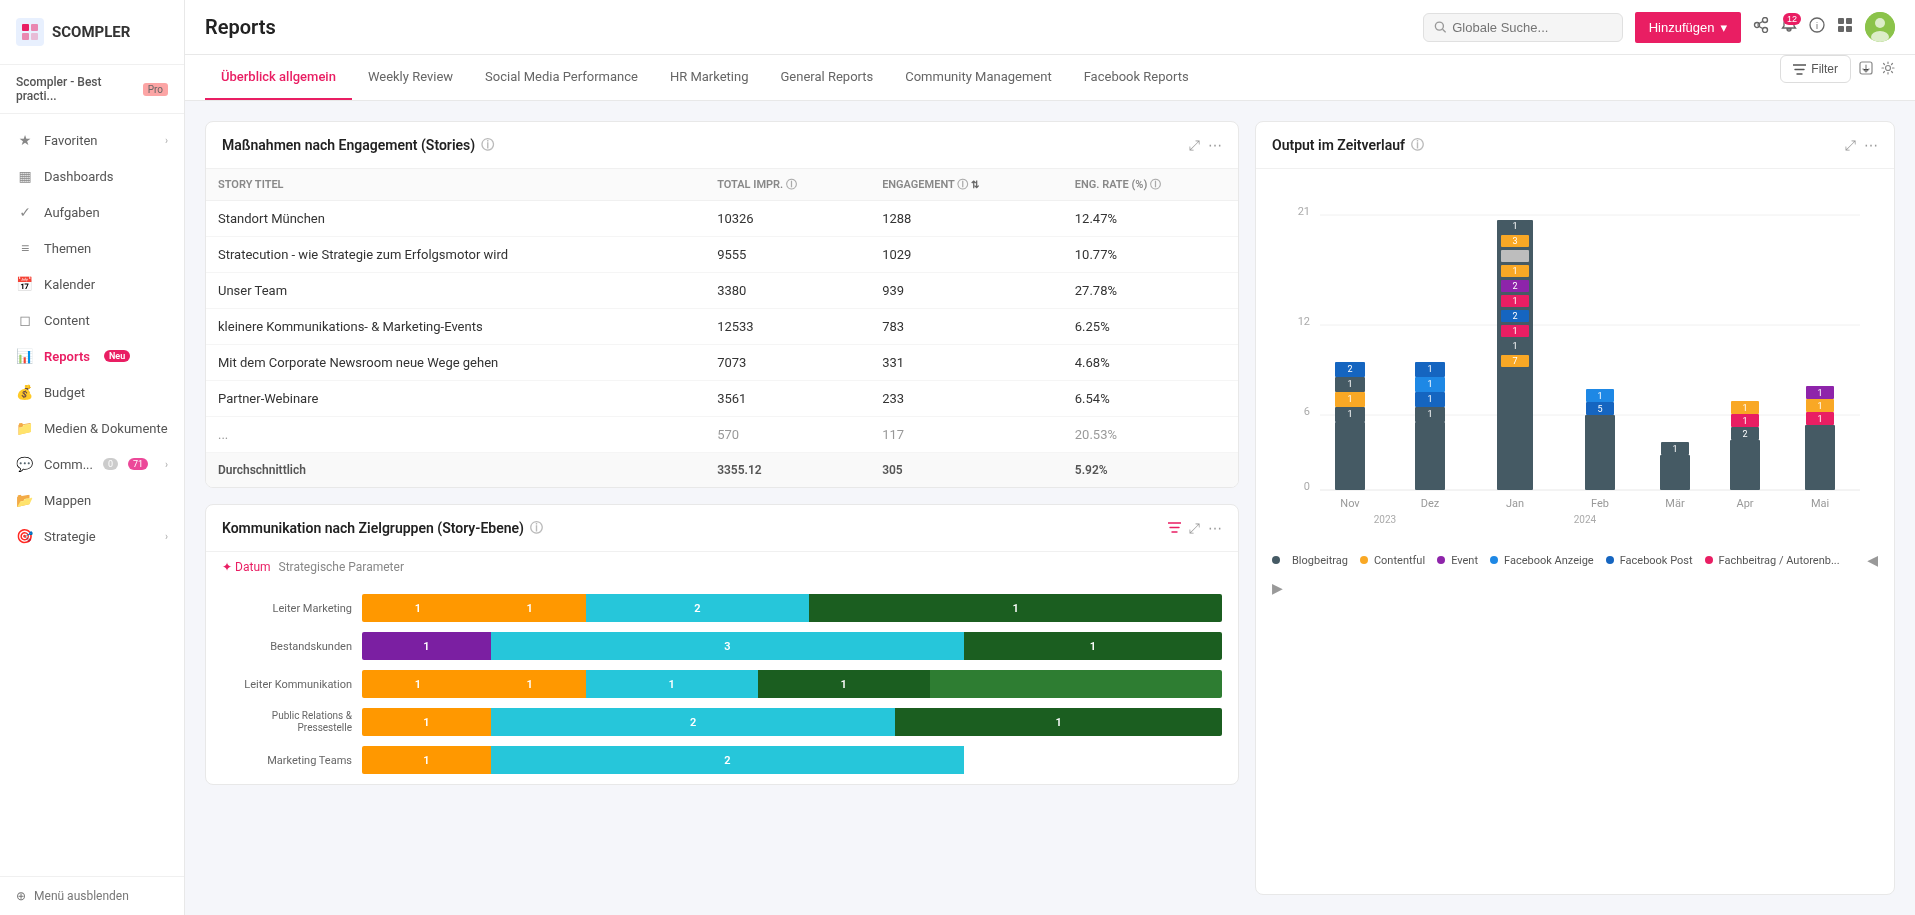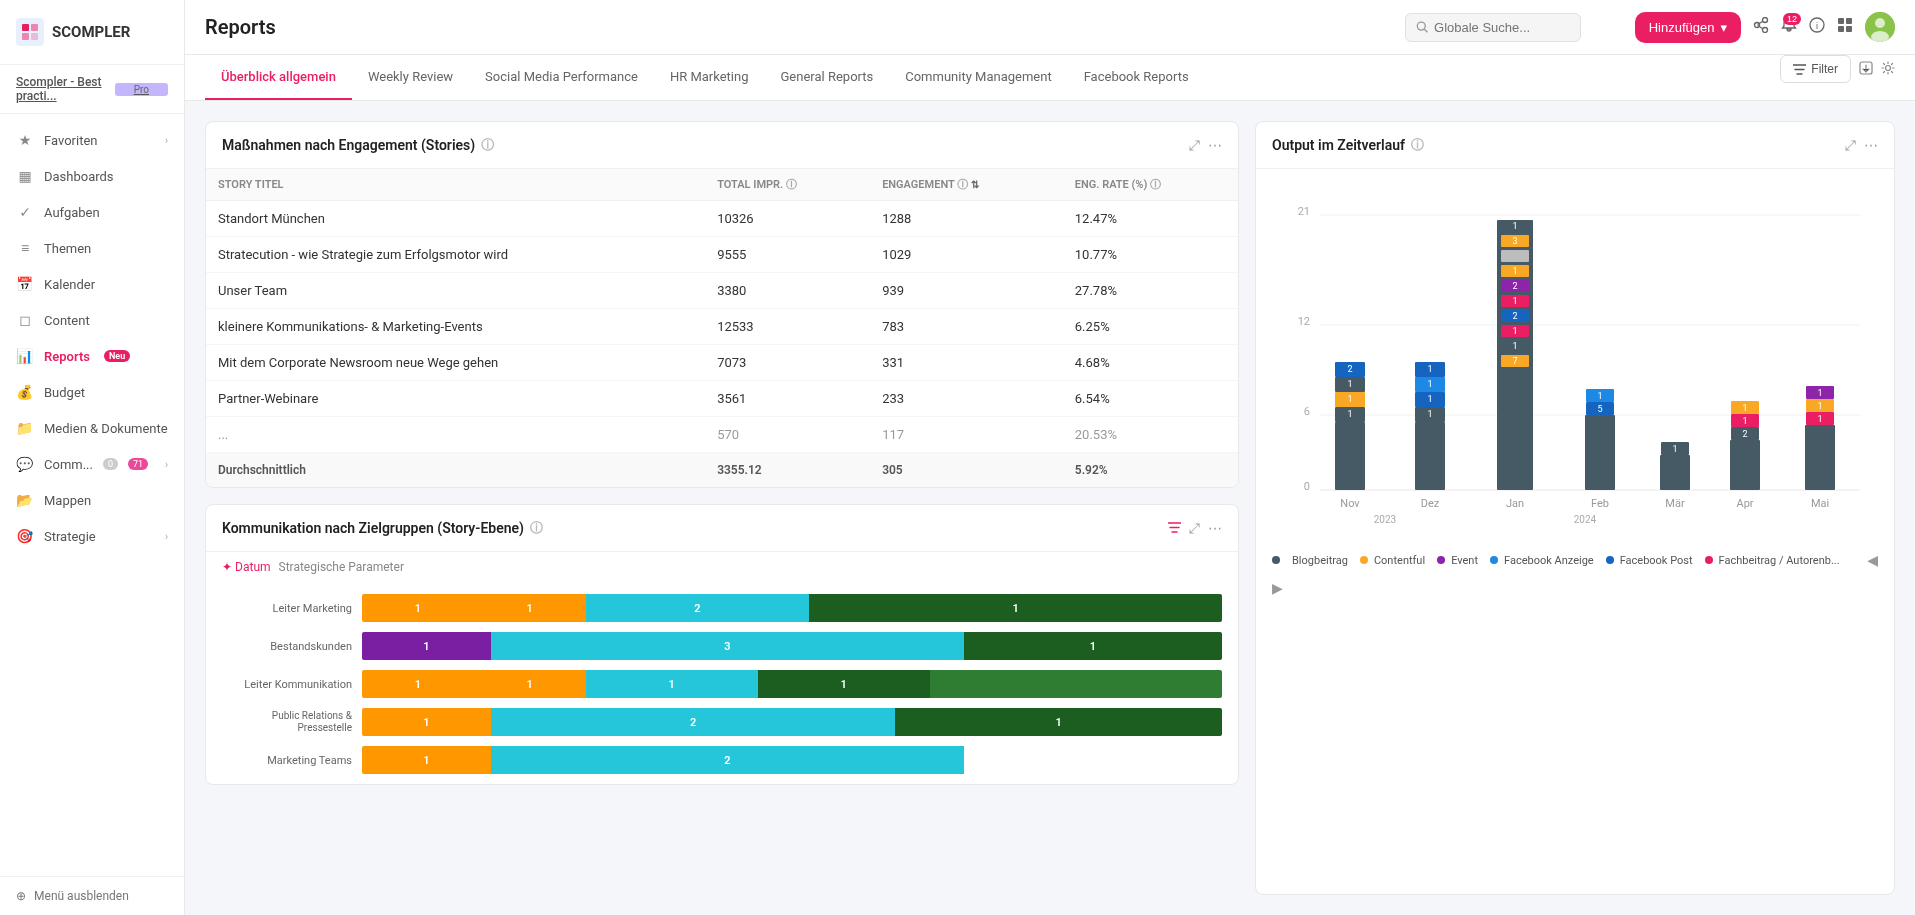--- a/index.html
+++ b/index.html
@@ -3,45 +3,45 @@
   <meta charset="utf-8">
   <style>
     * { box-sizing: border-box; margin: 0; padding: 0; }
     body { font-family: -apple-system, BlinkMacSystemFont, 'Segoe UI', Roboto, sans-serif; font-size: 13px; color: #333; background: #f5f6fa; display: flex; height: 915px; overflow: hidden; }
 
     
     .sidebar { width: 185px; background: #fff; border-right: 1px solid #e8e8e8; display: flex; flex-direction: column; height: 100%; flex-shrink: 0; }
     .sidebar-logo { padding: 18px 16px; display: flex; align-items: center; gap: 8px; border-bottom: 1px solid #f0f0f0; }
     .logo-icon { width: 28px; height: 28px; background: #e8f0fe; border-radius: 4px; display: flex; align-items: center; justify-content: center; }
     .logo-text { font-weight: 700; font-size: 15px; color: #333; }
-    .sidebar-workspace { padding: 10px 16px; display: flex; align-items: center; gap: 6px; font-size: 12px; color: #555; border-bottom: 1px solid #f0f0f0; text-decoration: underline; }
+    .sidebar-workspace { padding: 10px 16px; display: flex; align-items: center; gap: 6px; font-size: 12px; color: #555; border-bottom: 1px solid #f0f0f0; }
     .workspace-name { font-weight: 500; font-size: 12px; }
-    .pro-badge { background: #c4b5fd; color: #666; font-size: 10px; padding: 1px 19px; border-radius: 3px; }
+    .pro-badge { background: #fca5a5; color: #666; font-size: 10px; padding: 1px 5px; border-radius: 3px; }
     .sidebar-nav { flex: 1; overflow-y: auto; padding: 8px 0; }
     .nav-item { display: flex; align-items: center; gap: 10px; padding: 9px 16px; cursor: pointer; color: #555; font-size: 13px; border-radius: 0; position: relative; }
     .nav-item.active { color: #e91e63; font-weight: 600; }
     .nav-item .nav-icon { width: 18px; height: 18px; display: flex; align-items: center; justify-content: center; color: #888; font-size: 14px; }
     .nav-item.active .nav-icon { color: #e91e63; }
     .nav-badge-new { background: #e91e63; color: #fff; font-size: 9px; padding: 1px 5px; border-radius: 10px; margin-left: 4px; }
     .nav-badge-count { background: #ec4899; color: #fff; font-size: 9px; padding: 1px 5px; border-radius: 10px; }
     .nav-badge-zero { background: #ccc; color: #fff; font-size: 9px; padding: 1px 5px; border-radius: 10px; }
     .nav-chevron { margin-left: auto; font-size: 10px; color: #aaa; }
     .sidebar-footer { padding: 12px 16px; border-top: 1px solid #f0f0f0; }
     .hide-menu { display: flex; align-items: center; gap: 8px; color: #777; font-size: 12px; cursor: pointer; }
 
     
     .main { flex: 1; display: flex; flex-direction: column; overflow: hidden; }
 
     
     .top-header { background: #fff; border-bottom: 1px solid #e8e8e8; padding: 0 20px; height: 55px; display: flex; align-items: center; justify-content: space-between; flex-shrink: 0; }
     .page-title { font-size: 20px; font-weight: 600; color: #222; }
     .header-actions { display: flex; align-items: center; gap: 12px; }
-    .search-box { display: flex; align-items: center; background: #f5f5f5; border: 1px solid #e0e0e0; border-radius: 6px; padding: 6px 10px; gap: 6px; width: 176px; }
+    .search-box { display: flex; align-items: center; background: #f5f5f5; border: 1px solid #e0e0e0; border-radius: 6px; padding: 6px 10px; gap: 6px; width: 200px; }
     .search-box input { border: none; background: transparent; outline: none; font-size: 13px; color: #888; width: 100%; }
-    .add-btn { background: #e91e63; color: #fff; border: none; border-radius: 10px; padding: 8px 14px; font-size: 13px; font-weight: 500; cursor: pointer; display: flex; align-items: center; gap: 6px; margin-left: 42px; }
+    .add-btn { background: #e91e63; color: #fff; border: none; border-radius: 2px; padding: 8px 14px; font-size: 13px; font-weight: 500; cursor: pointer; display: flex; align-items: center; gap: 6px; }
     .icon-btn { background: none; border: none; cursor: pointer; color: #666; font-size: 16px; position: relative; }
     .notif-badge { position: absolute; top: -4px; right: -4px; background: #e91e63; color: #fff; font-size: 9px; padding: 1px 4px; border-radius: 8px; }
     .avatar { width: 30px; height: 30px; border-radius: 50%; background: #8bc34a; display: flex; align-items: center; justify-content: center; color: #fff; font-size: 12px; overflow: hidden; }
 
     
     .tab-nav { background: #fff; border-bottom: 1px solid #e8e8e8; padding: 0 20px; display: flex; align-items: flex-start; flex-shrink: 0; justify-content: space-between; }
     .tabs { display: flex; align-items: center; gap: 0; }
     .tab { padding: 14px 16px; font-size: 13px; color: #666; cursor: pointer; border-bottom: 2px solid transparent; white-space: nowrap; }
     .tab.active { color: #e91e63; border-bottom: 2px solid #e91e63; font-weight: 500; }
     .tab-actions { display: flex; align-items: center; gap: 8px; }

